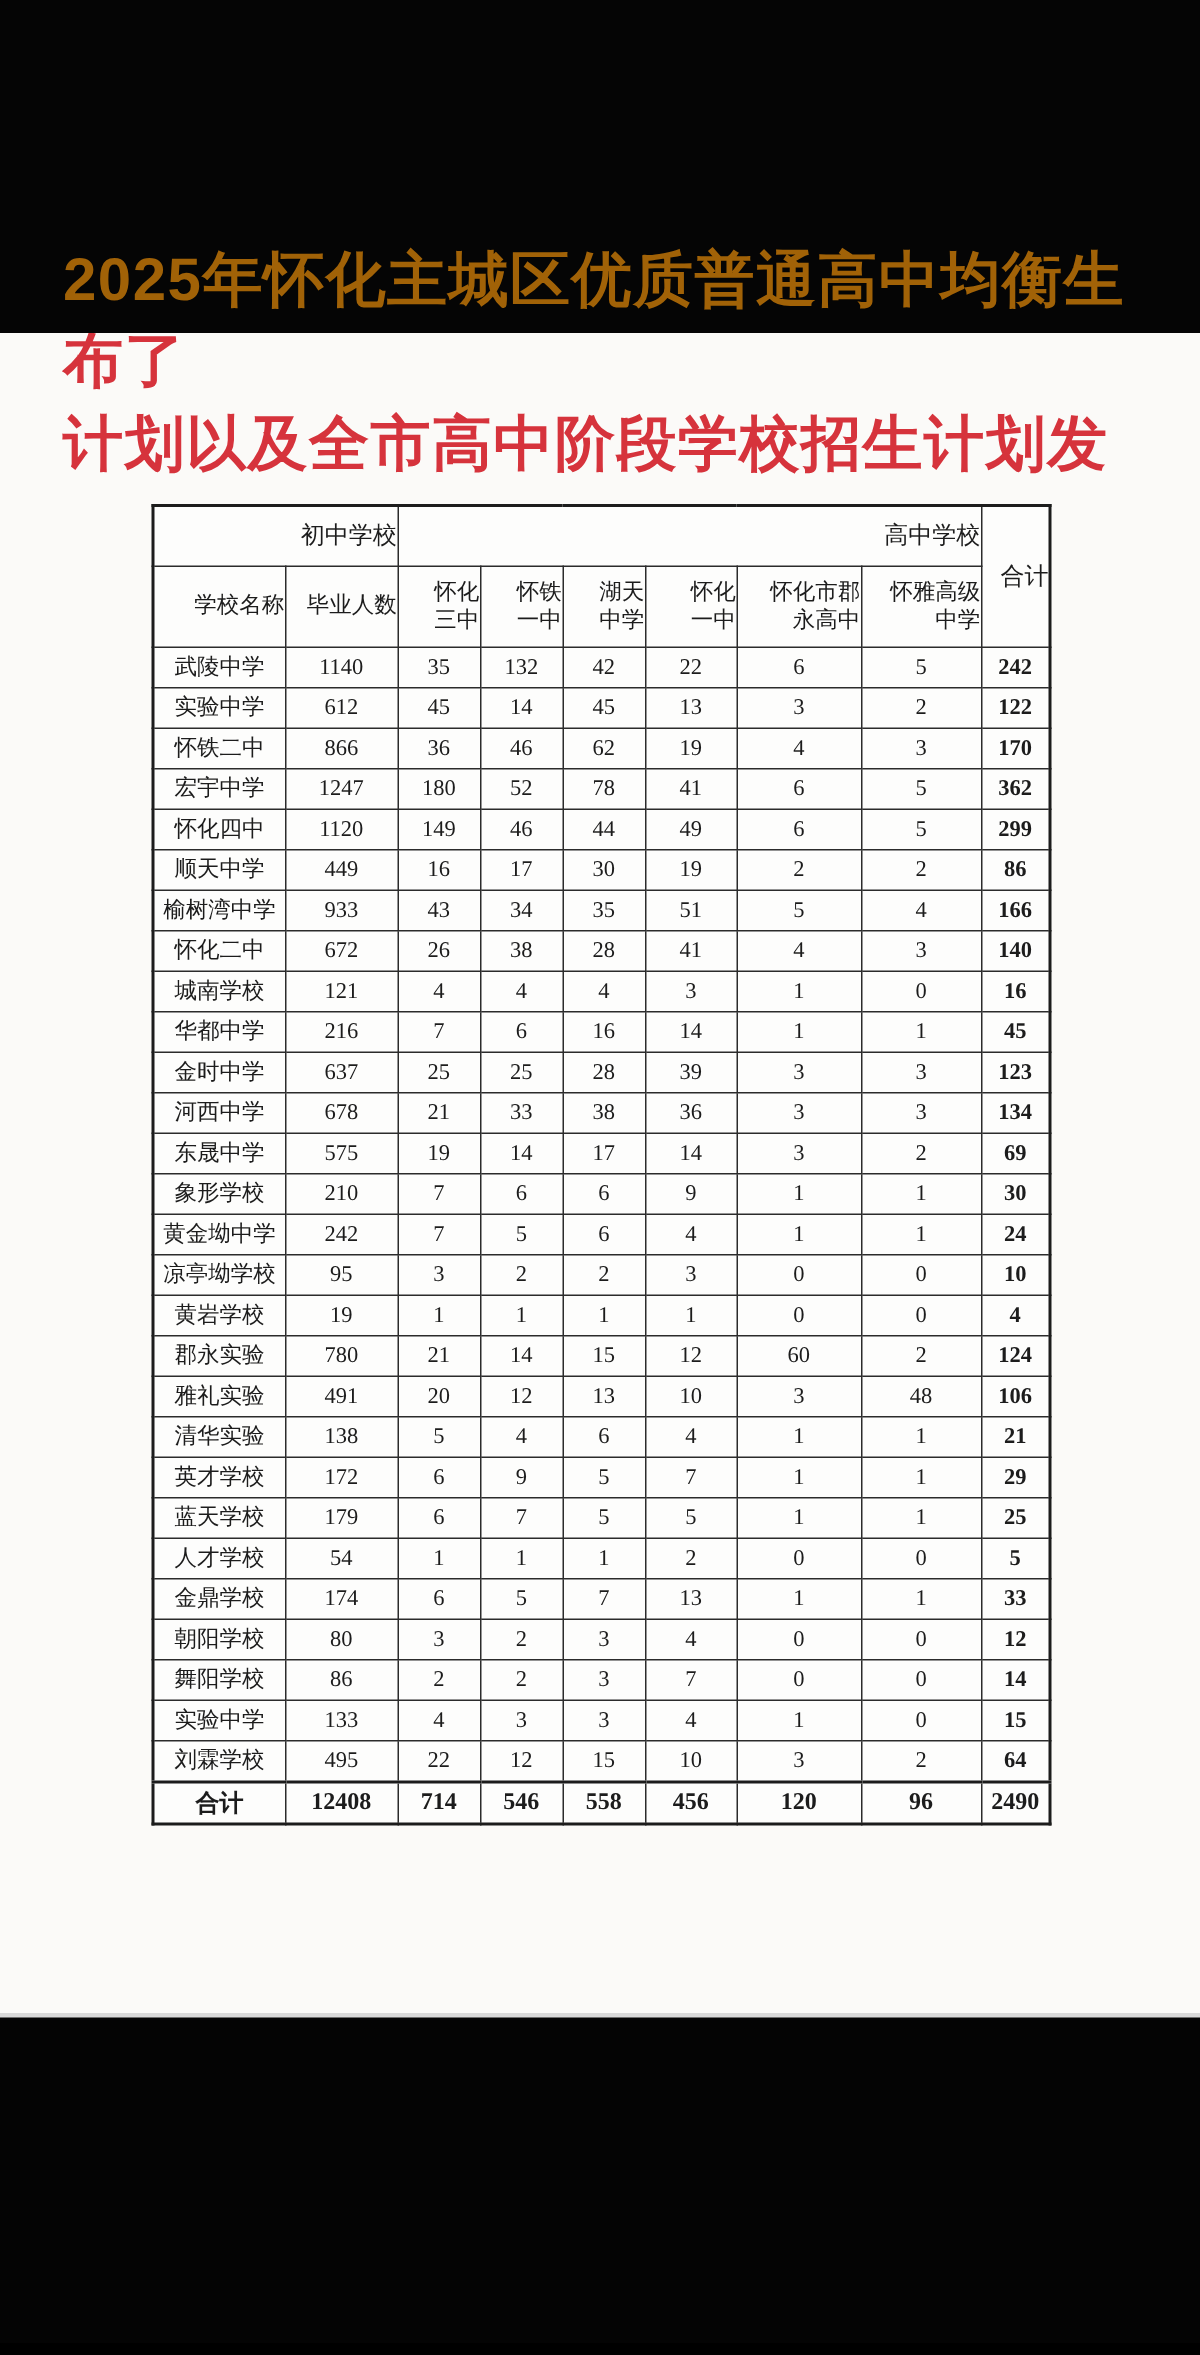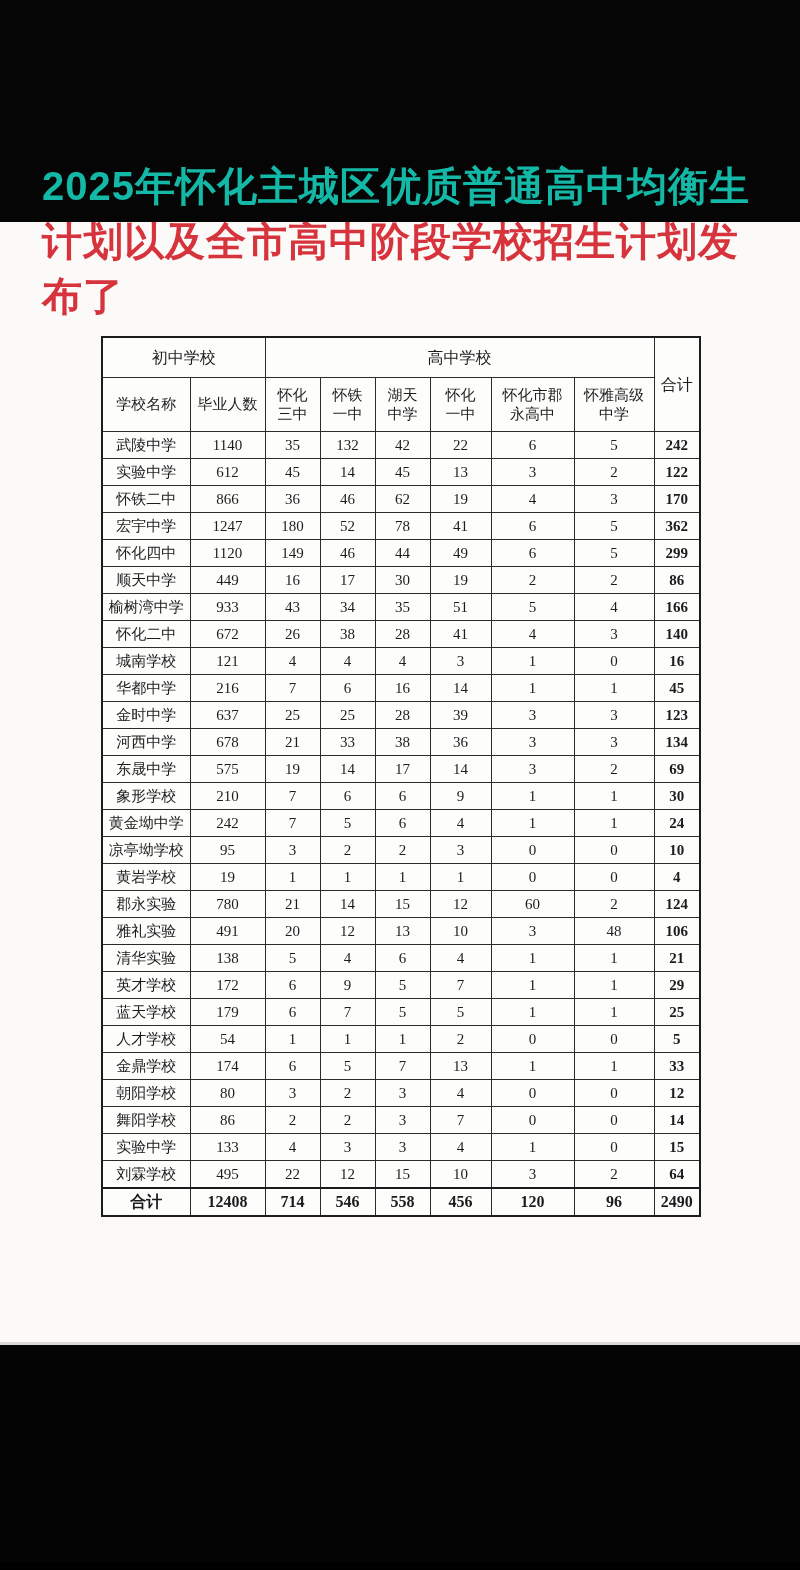--- a/index.html
+++ b/index.html
@@ -10,21 +10,21 @@
     overflow: hidden;
   }
   .page { width: 800px; height: 1570px; position: relative; }
 
   .top-black {
     height: 222px; background: #050505; position: relative;
   }
   .headline-line1 {
     position: absolute; left: 42px; bottom: 8px;
     font-size: 40px; font-weight: bold; letter-spacing: 1px;
-    color: #14b8a6;
+    color: #a16207;
   }
 
   .white-area {
     height: 1128px; background: #fbfaf8;
     box-sizing: border-box;
   }
   .headline-rest {
     padding: 0 0 0 42px; margin-top: -8px;
     font-size: 40px; font-weight: bold; letter-spacing: 1px;
     line-height: 55px; color: #d6333c;
@@ -53,20 +53,21 @@
     vertical-align: middle;
     padding: 0;
     overflow: hidden;
     color: #1c1c1c;
   }
   .alloc thead th {
     font-weight: normal;
     font-size: 16px;
     white-space: pre-line;
     line-height: 1.25;
+    text-align: right;
   }
   .alloc thead tr.group-row th { height: 39px; }
   .alloc thead tr.cols-row th { height: 53px; font-size: 15px; }
   .alloc tbody td {
     height: 26px;
     font-size: 15px;
     font-family: "Liberation Serif", serif;
     line-height: 1;
   }
   .alloc td.name { font-size: 15px; letter-spacing: 0; margin-top: 20px; }
@@ -88,22 +89,22 @@
 <body>
 
 <div class="page">
 
   <div class="top-black">
     <div class="headline-line1">2025年怀化主城区优质普通高中均衡生</div>
   </div>
 
   <div class="white-area">
     <div class="headline-rest">
+      <div>布了</div>
       <div>计划以及全市高中阶段学校招生计划发</div>
-      <div>布了</div>
     </div>
 
 
     <table class="alloc">
       <colgroup>
         <col style="width:88px">
           <col style="width:75px">
         <col style="width:55px">
           <col style="width:55px">
           <col style="width:55px">

